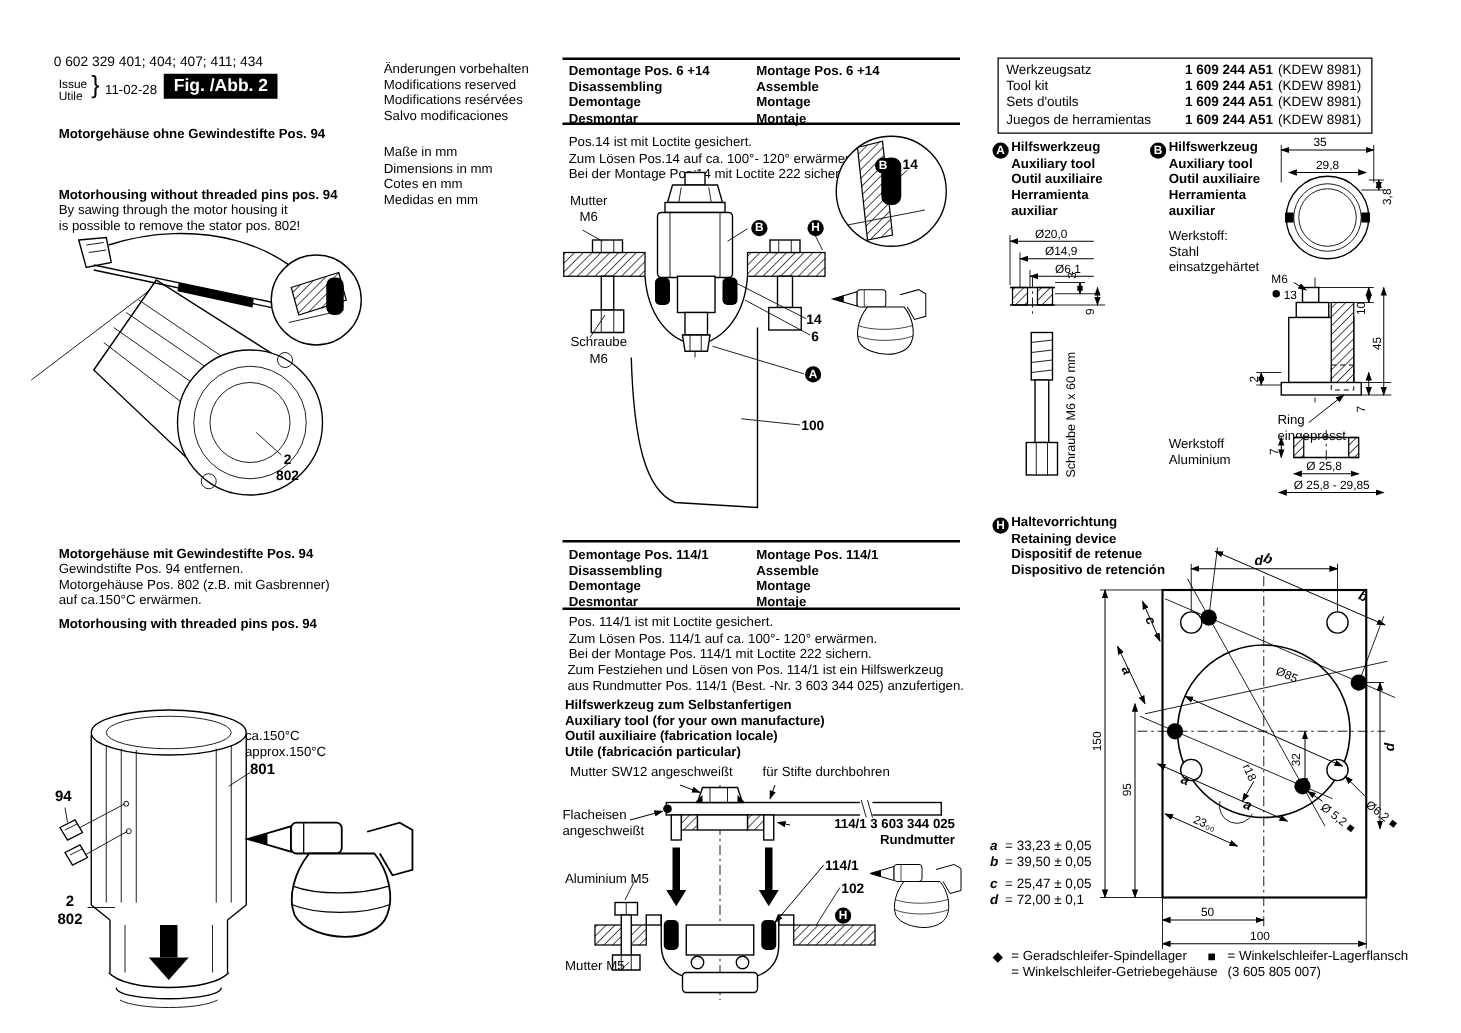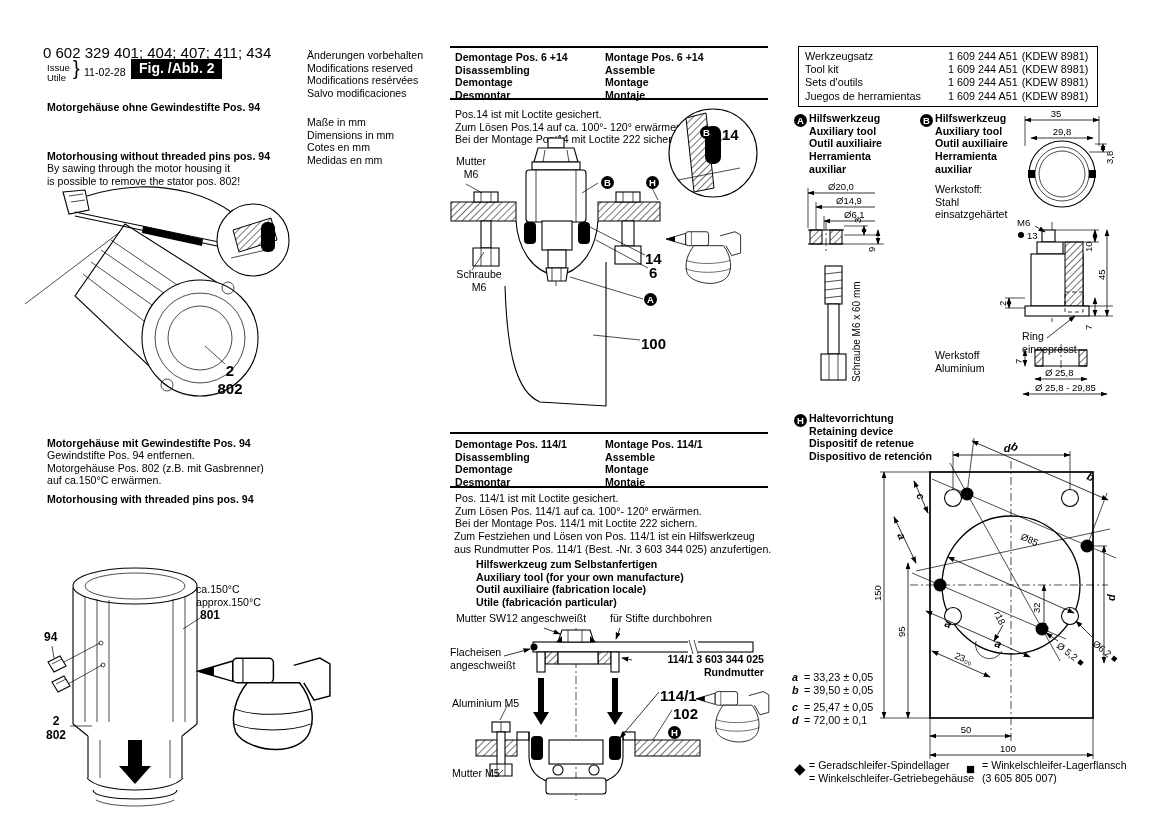--- a/index.html
+++ b/index.html
@@ -2,30 +2,30 @@
 <html><head>
 <meta charset="utf-8">
 <style>
   *{margin:0;padding:0;box-sizing:border-box}
   html,body{background:#e8e8e8}
   #page{position:relative;width:1169px;height:826px;background:#fff;font-family:"Liberation Sans",sans-serif;color:#000;overflow:hidden;margin:0 auto}
   .t{position:absolute;white-space:pre-line;font-size:10.6px;line-height:1.2;color:#000}
   .b{font-weight:bold}
   .ctr{text-align:center}
   .rt{text-align:right}
-  .f11{font-size:15px}
+  .f11{font-size:11px}
   .f12{font-size:12px}
   .f95{font-size:9.5px}
   .badge{position:absolute;width:13px;height:13px;border-radius:50%;background:#000;color:#fff;font-size:9.5px;font-weight:bold;line-height:13px;text-align:center}
   .figbox{position:absolute;background:#000;color:#fff;font-weight:bold;font-size:14px;padding:2px 8px 3px;line-height:1.1}
   .rule{position:absolute;background:#000;height:1.6px}
   .tk{position:absolute;left:798px;top:46px;width:300px;border:1.7px solid #000;padding:3px 6px;background:#fff}
   .tkrow{display:flex;font-size:10.8px;line-height:13.2px}
   .tkrow .lbl{font-weight:normal;width:143px;flex:none}
-  .tkrow .prt{font-weight:normal;white-space:pre}
+  .tkrow .prt{font-weight:bold;white-space:pre}
   .tkrow .cod{font-weight:normal;margin-left:4px;white-space:pre}
   .vrow{position:absolute;display:flex;font-size:10.8px;line-height:12px}
   .vrow .k{font-weight:bold;font-style:italic;width:12px}
   svg{position:absolute;overflow:visible}
   svg text{font-family:"Liberation Sans",sans-serif;font-size:10px;fill:#000}
   svg .dimt{font-size:9.5px}
   svg .dl{font-size:11px;font-weight:bold;font-style:italic}
   .ln{stroke:#000;stroke-width:1.1;fill:none}
   .thn{stroke:#000;stroke-width:.7;fill:none}
   .dim{stroke:#000;stroke-width:.8;fill:none}
@@ -255,21 +255,21 @@
   <div class="t b" style="left:605px;top:438px">Montage Pos. 114/1
 Assemble
 Montage
 Montaje</div>
   <div class="rule" style="left:450px;top:486px;width:318px"></div>
   <div class="t" style="left:455px;top:492px">Pos. 114/1 ist mit Loctite gesichert.
 Zum Lösen Pos. 114/1 auf ca. 100°- 120° erwärmen.
 Bei der Montage Pos. 114/1 mit Loctite 222 sichern.</div>
   <div class="t" style="left:454px;top:530px">Zum Festziehen und Lösen von Pos.  114/1 ist ein Hilfswerkzeug
 aus Rundmutter Pos. 114/1 (Best. -Nr. 3 603 344 025) anzufertigen.</div>
-  <div class="t b" style="left:476px;top:558px">Hilfswerkzeug zum Selbstanfertigen
+  <div class="t b" style="left:452px;top:558px">Hilfswerkzeug zum Selbstanfertigen
 Auxiliary tool (for your own manufacture)
 Outil auxiliaire (fabrication locale)
 Utile (fabricación particular)</div>
   <div class="t" style="left:456px;top:612px">Mutter SW12 angeschweißt</div>
   <div class="t" style="left:610px;top:612px">für Stifte durchbohren</div>
 
   <svg style="left:448px;top:628px" width="322" height="178" viewBox="0 0 322 178">
     <line class="cl" x1="128" y1="0" x2="128" y2="172"></line>
 
     <rect class="wt" x="85" y="14" width="220" height="10"></rect>

